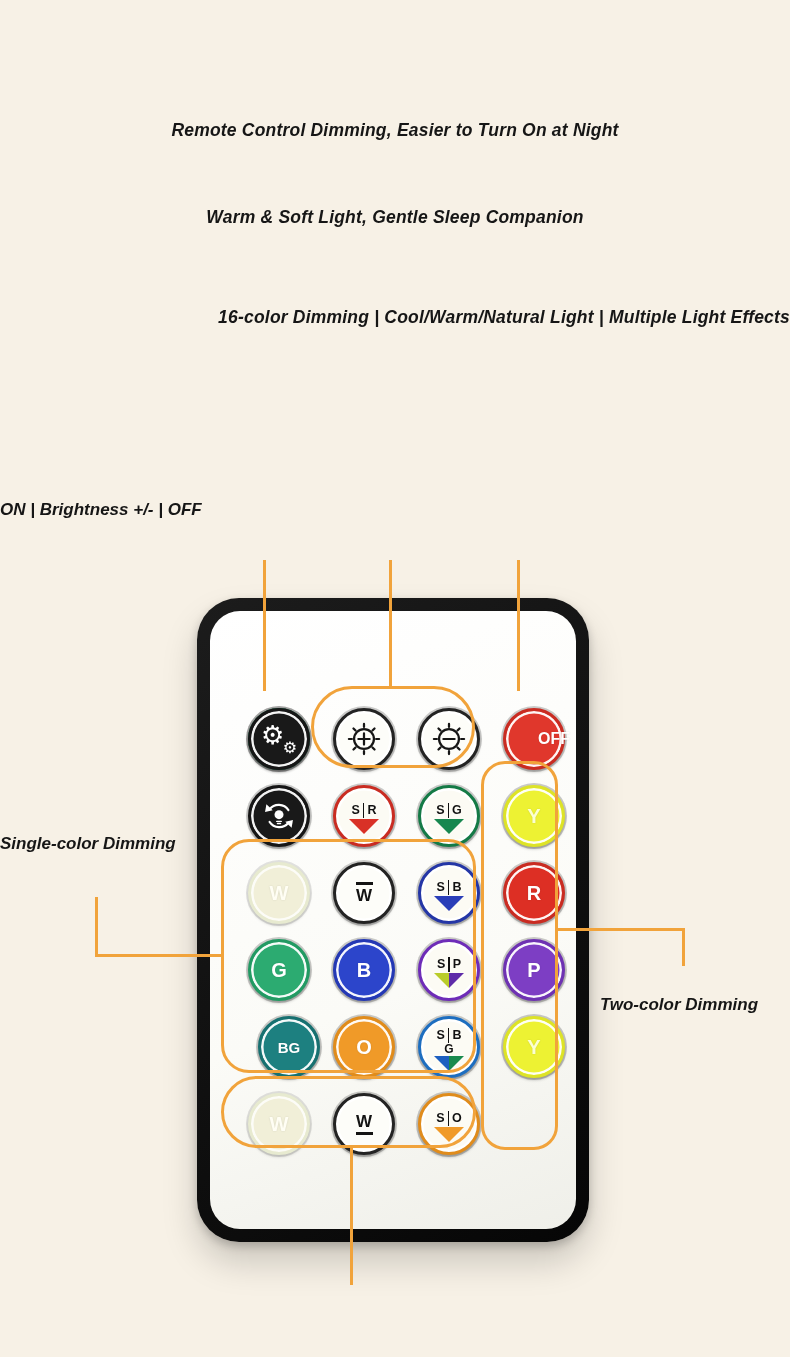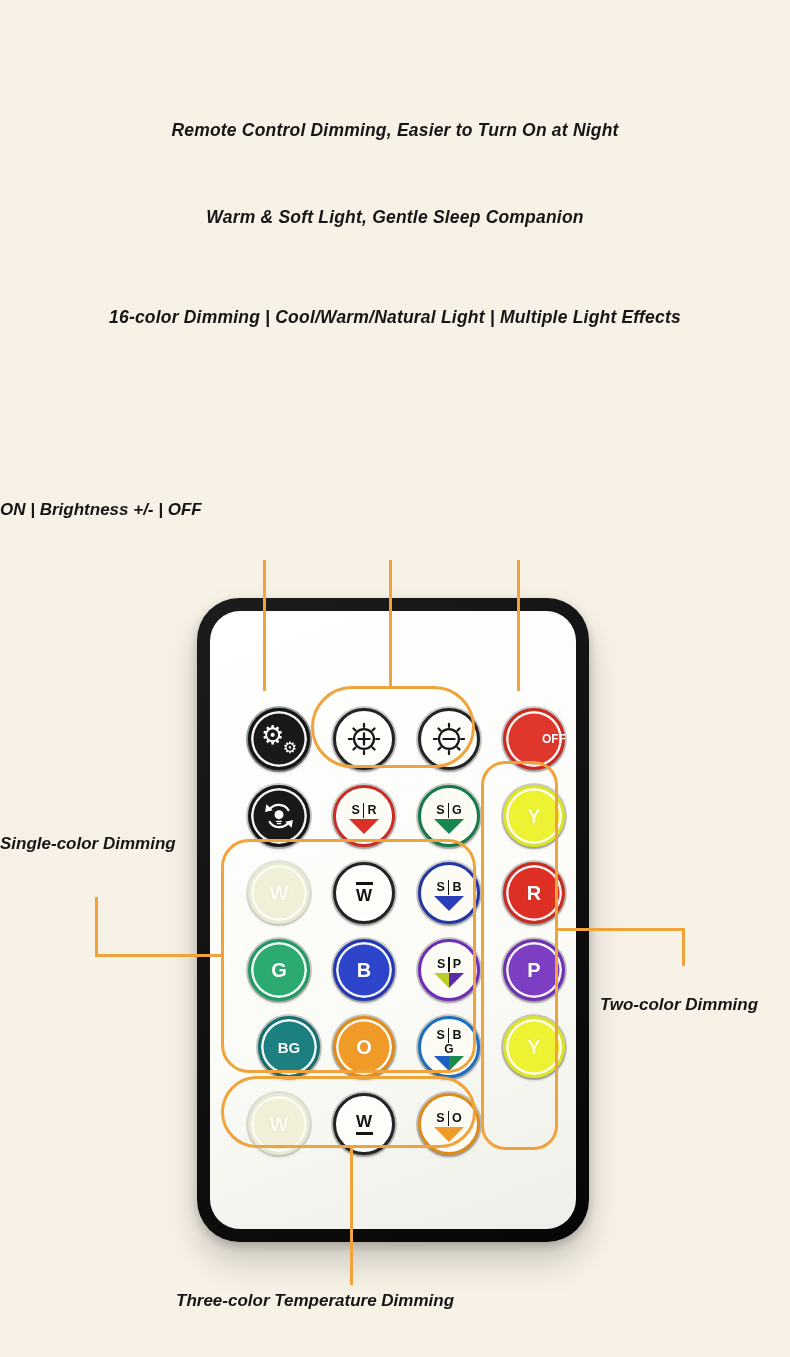--- a/index.html
+++ b/index.html
@@ -70,21 +70,21 @@
   .obox { position:absolute; border:3px solid var(--accent,#f1a33b); background:transparent; }
   .oline { position:absolute; background:var(--accent,#f1a33b); }
 </style>
 </head>
 <body>
 
 <div class="page" style="background: rgb(247, 241, 230);">
 
   <div class="headline" style="top:120px;">Remote Control Dimming, Easier to Turn On at Night</div>
   <div class="headline" style="top:207px;">Warm &amp; Soft Light, Gentle Sleep Companion</div>
-  <div class="headline" style="top:307px;">16-color Dimming | Cool/Warm/Natural Light | Multiple Light Effects</div>
+  <div class="headline" style="top:307px;text-align:right;">16-color Dimming | Cool/Warm/Natural Light | Multiple Light Effects</div>
 
   <div class="ann-label" style="left:0; width:790px; top:500px;">ON | Brightness +/- | OFF</div>
 
   <div class="remote">
     <div class="remote-face">
       <div class="btn-grid">
           <div class="btn solid" style="background: rgb(22, 164, 107); border-color: rgb(18, 138, 88);">
             <span class="btn-label" style="font-size: 15px;">ON</span>
           </div>
           <div class="btn plus">
@@ -95,21 +95,21 @@
             </svg>
           </div>
           <div class="btn minus">
             <svg width="38" height="38" viewBox="0 0 44 44" fill="none" stroke="#161616" stroke-width="2.6" stroke-linecap="round">
               <circle cx="22" cy="22" r="11.5"></circle>
               <path d="M15.5 22h13"></path>
               <path d="M22 4.5v3.5M22 36v3.5M4.5 22H8M36 22h3.5M9.8 9.8l2.4 2.4M31.8 31.8l2.4 2.4M34.2 9.8L31.8 12.2M12.2 31.8l-2.4 2.4"></path>
             </svg>
           </div>
           <div class="btn solid" style="background: rgb(224, 55, 44); border-color: rgb(201, 44, 34);">
-            <span class="btn-label" style="font-size: 12px; margin-left: 40px;">OFF</span>
+            <span class="btn-label" style="font-size: 16px; margin-left: 40px;">OFF</span>
           </div>
           <div class="btn gear dark">
             <span class="gear-wrap">
               <span class="gear g1">⚙</span>
               <span class="gear g2">⚙</span>
             </span>
           </div>
           <div class="btn mode dark">
             <svg width="36" height="36" viewBox="0 0 40 40">
               <g fill="none" stroke="#fff" stroke-width="2.3" stroke-linecap="round">
@@ -242,15 +242,14 @@
 
   <div class="ann-label" style="left:0; width:190px; top:834px;font-style:italic;">Single-color Dimming</div>
   <div class="oline" style="left:95px; top:897px; width:3px; height:60px;"></div>
   <div class="oline" style="left:95px; top:954px; width:127px; height:3px;"></div>
 
   <div class="oline" style="left:557px; top:928px; width:128px; height:3px;"></div>
   <div class="oline" style="left:682px; top:928px; width:3px; height:38px;"></div>
   <div class="ann-label" style="left:600px; width:190px; top:971px;margin-top:24px;">Two-color Dimming</div>
 
   <div class="oline" style="left:350px; top:1148px; width:3px; height:137px;"></div>
-  <div class="ann-label" style="left:176px; width:350px; top:1291px;">Three-color Temperature Dimming</div>
 
 </div>
 
 </body></html>

